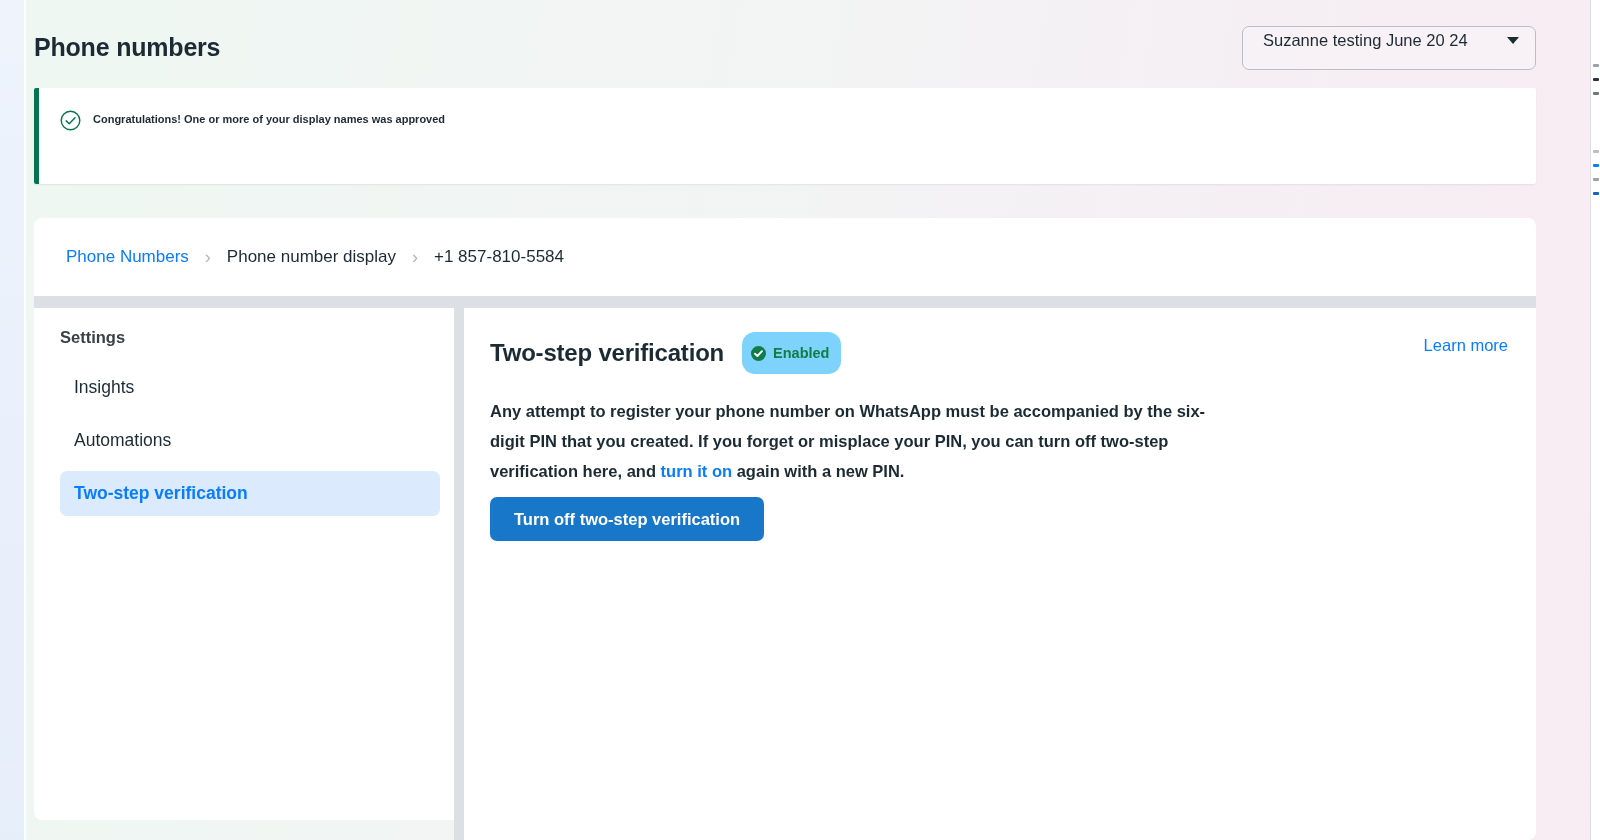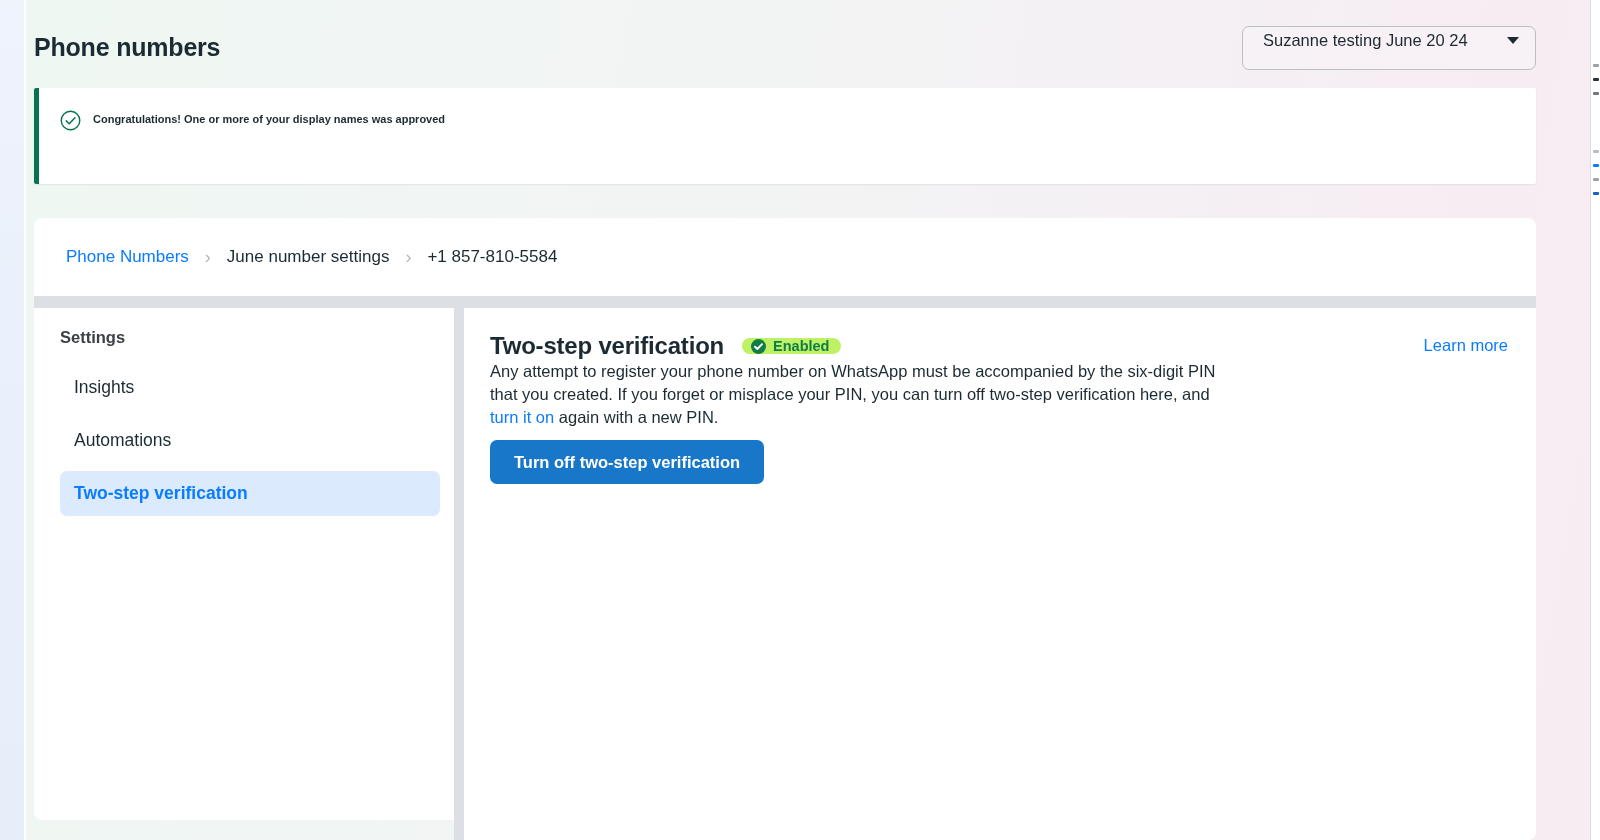--- a/index.html
+++ b/index.html
@@ -247,44 +247,46 @@
   .section-title {
     font-size: 24px;
     font-weight: bold;
     color: #1c2b33;
     letter-spacing: -0.2px;
   }
   .badge {
     display: inline-flex;
     align-items: center;
     gap: 7px;
-    height: 16px;
+    height: 42px;
     padding: 0 12px 0 9px;
     border-radius: 13px;
-    background: #bef264;
+    background: #7dd3fc;
   }
   .badge-icon { width: 15px; height: 15px; flex: 0 0 auto; }
   .badge-text {
     font-size: 14.5px;
     font-weight: bold;
     color: #107c48;
     white-space: nowrap;
   }
   .learn-more {
     font-size: 16.5px;
     color: #0a7cff;
     cursor: pointer;
     margin-top: 4px;
     white-space: nowrap;
   }
   .content-para {
+    margin-top: 22px;
     width: 745px;
     font-size: 16.5px;
-    line-height: 23px;
-    color: #1c2b33;
+    line-height: 30px;
+    color: #1c2b33;
+    font-weight: bold;
   }
   .inline-link { color: #0a7cff; cursor: pointer; }
   .primary-btn {
     margin-top: 11px;
     height: 44px;
     padding: 0 24px;
     background: #1877c9;
     border: none;
     border-radius: 7px;
     color: #ffffff;
@@ -320,21 +322,21 @@
         </svg>
       </span>
       <div class="banner-title">Congratulations! One or more of your display names was approved</div>
     </div>
   </div>
 
   <div class="crumb-card">
     <div class="crumbs">
       <span class="crumb link">Phone Numbers</span>
       <span class="crumb-sep">›</span>
-      <span class="crumb">June number settings</span>
+      <span class="crumb">Phone number display</span>
       <span class="crumb-sep">›</span>
       <span class="crumb">+1 857-810-5584</span>
     </div>
   </div>
   <div class="grey-band"></div>
 
   <div class="sidebar-card">
     <div class="sidebar-heading">Settings</div>
     <ul class="nav-list">
       <li class="nav-item">

